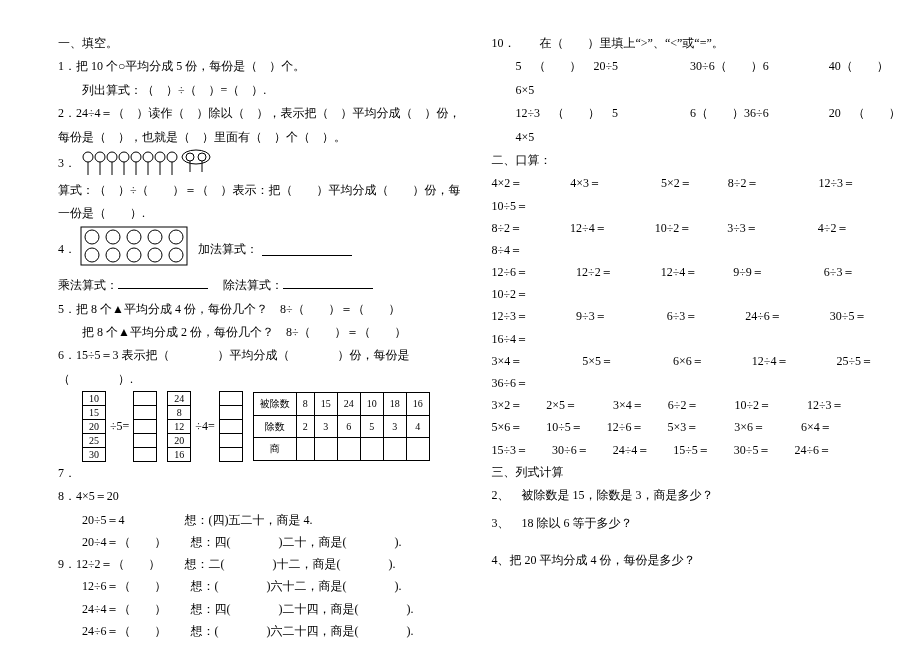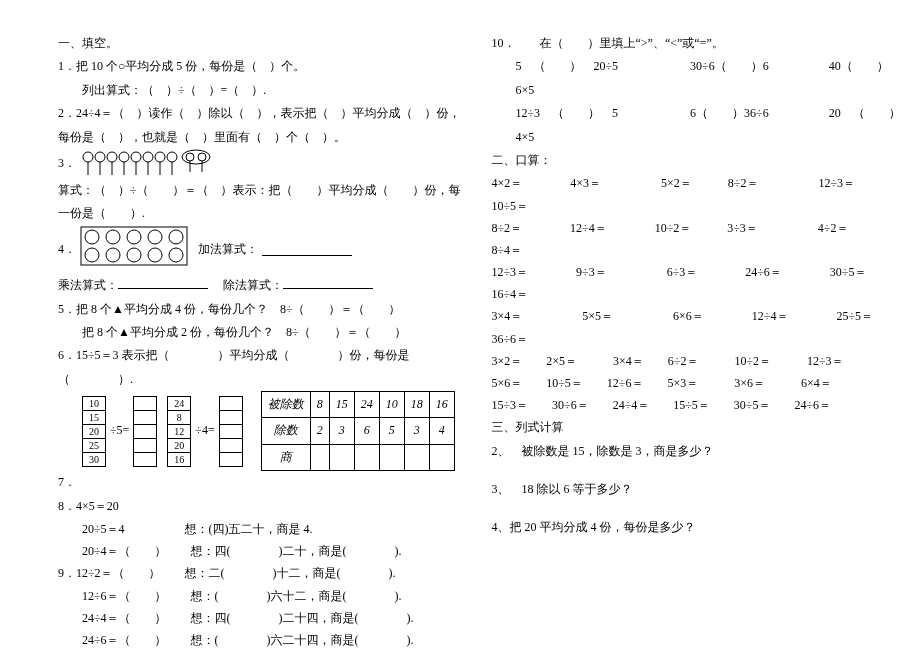--- a/index.html
+++ b/index.html
@@ -38,23 +38,22 @@
   .cellcol { display: flex; flex-direction: column; }
   .cell {
     border: 1px solid #000;
     width: 22px; height: 13px;
     font-size: 10px; line-height: 13px; text-align: center;
     margin-top: -1px;
   }
   .cell:first-child { margin-top: 0; }
   table.div-table {
     border-collapse: collapse;
-    font-size: 12px;
-    margin-left: 16px;
-    font-style: italic;
+    font-size: 10px;
+    margin-left: 8px;
   }
   table.div-table td, table.div-table th {
     border: 1px solid #000;
     padding: 1px 6px;
     text-align: center;
     font-weight: normal;
   }
   .row-tight { line-height: 1.85; }
 </style>
 </head>
@@ -216,26 +215,27 @@
 
   <div class="col">
     <div>10．　　在（　　）里填上“&gt;”、“&lt;”或“=”。</div>
     <div class="indent">5　（　　）　20÷5　　　　　　30÷6（　　）6　　　　　40（　　）6×5</div>
     <div class="indent">12÷3　（　　）　5　　　　　　6（　　）36÷6　　　　　20　（　　）4×5</div>
 
     <div>二、口算：</div>
     <div id="rowsB">
         <div class="row-tight">4×2＝　　　　4×3＝　　　　　5×2＝　　　8÷2＝　　　　　12÷3＝　　　　10÷5＝</div>
         <div class="row-tight">8÷2＝　　　　12÷4＝　　　　10÷2＝　　　3÷3＝　　　　　4÷2＝　　　　8÷4＝</div>
+        <div class="row-tight">12÷6＝　　　　12÷2＝　　　　12÷4＝　　　9÷9＝　　　　　6÷3＝　　　　10÷2＝</div>
         <div class="row-tight">12÷3＝　　　　9÷3＝　　　　　6÷3＝　　　　24÷6＝　　　　30÷5＝　　　　16÷4＝</div>
         <div class="row-tight">3×4＝　　　　　5×5＝　　　　　6×6＝　　　　12÷4＝　　　　25÷5＝　　　　36÷6＝</div>
         <div class="row-tight">3×2＝　　2×5＝　　　3×4＝　　6÷2＝　　　10÷2＝　　　12÷3＝</div>
         <div class="row-tight">5×6＝　　10÷5＝　　12÷6＝　　5×3＝　　　3×6＝　　　6×4＝</div>
         <div class="row-tight">15÷3＝　　30÷6＝　　24÷4＝　　15÷5＝　　30÷5＝　　24÷6＝</div>
       </div>
 
     <div>三、列式计算</div>
-    <div style="margin-bottom:15px;">2、　被除数是 15，除数是 3，商是多少？</div>
+    <div style="margin-bottom:4px;">2、　被除数是 15，除数是 3，商是多少？</div>
     <div style="margin-bottom:14px;">3、　18 除以 6 等于多少？</div>
     <div>4、把 20 平均分成 4 份，每份是多少？</div>
   </div>
 
 </div>
 
 </body></html>

